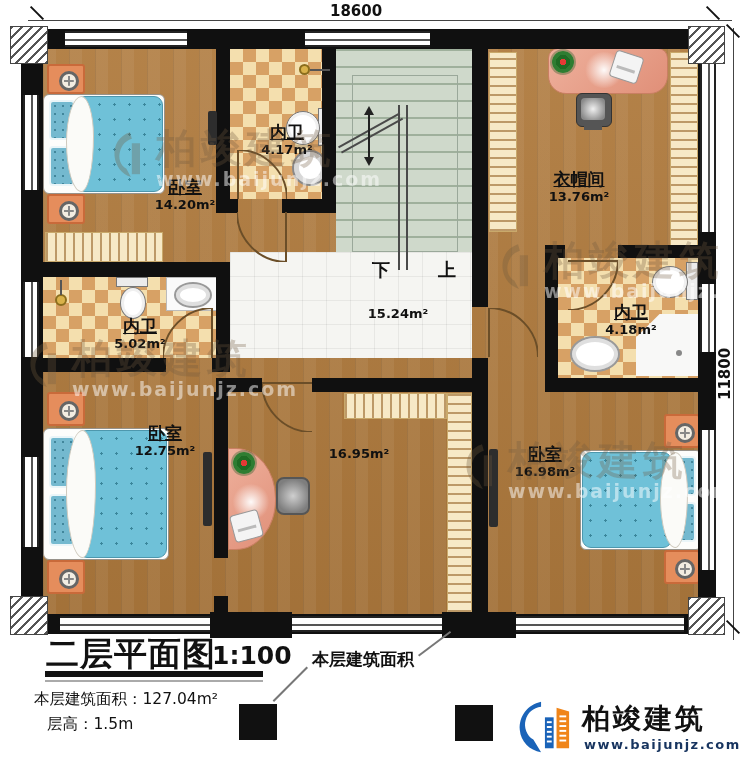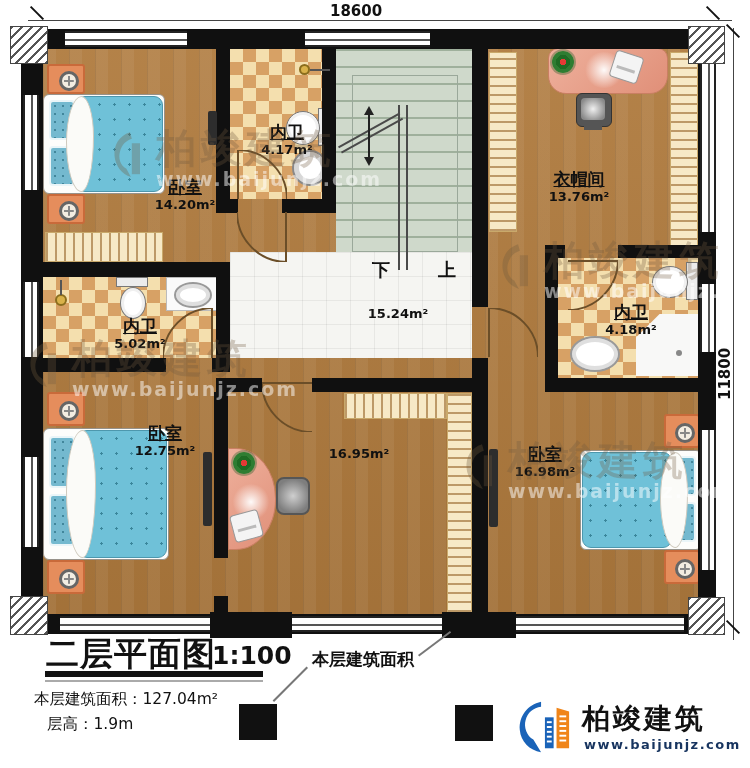--- a/index.html
+++ b/index.html
@@ -364,21 +364,21 @@
         <span class="wm-title">柏竣建筑</span>
         <span class="wm-url">www.baijunjz.com</span>
       </div>
   </div>
 
   <div class="abs t-title" style="left:46px;top:632px;">二层平面图</div>
   <div class="abs t-scale" style="left:212px;top:641px;">1:100</div>
   <div class="abs t-bar1" style="left:45px;top:671px;width:218px;height:6px;"></div>
   <div class="abs t-bar2" style="left:45px;top:680px;width:218px;height:2px;"></div>
   <div class="abs t-line" style="left:34px;top:689px;">本层建筑面积：127.04m²</div>
-  <div class="abs t-line" style="left:47px;top:714px;">层高：1.9m</div>
+  <div class="abs t-line" style="left:47px;top:714px;">层高：1.5m</div>
 
   <div class="abs t-porch" style="left:312px;top:648px;">本层建筑面积</div>
   <div class="abs leader" style="left:308px;top:668px;width:48px;transform:rotate(135deg);"></div>
   <div class="abs leader" style="left:418px;top:655px;width:40px;transform:rotate(-37deg);"></div>
   <div class="abs blk" style="left:239px;top:704px;width:38px;height:36px;"></div>
   <div class="abs blk" style="left:455px;top:705px;width:38px;height:36px;"></div>
 
   <svg class="abs" style="left:514px;top:698px;z-index:8;" width="58" height="58" viewBox="0 0 60 60">
     <path d="M28 4 C14 7 5 19 6 33 C7 45 16 54 28 56 L20 43 C13 39 10 30 12 23 C14 15 20 10 28 9 Z" fill="#1a63b8"></path>
     <rect x="32" y="20" width="9" height="32" fill="#1a63b8"></rect>

